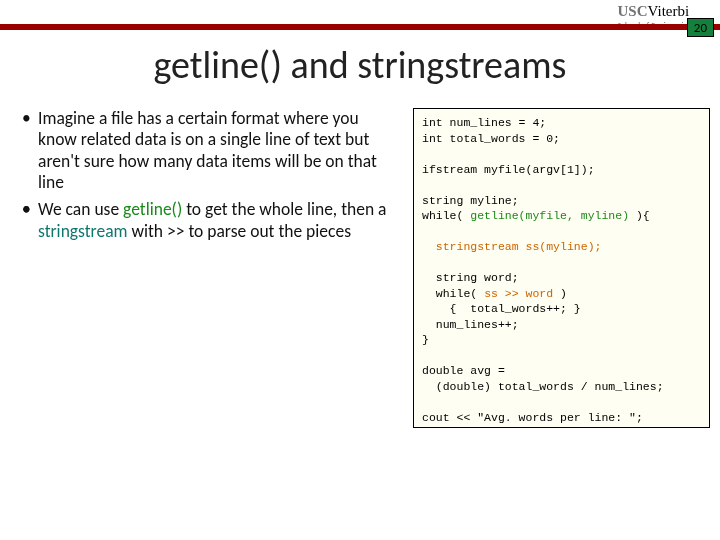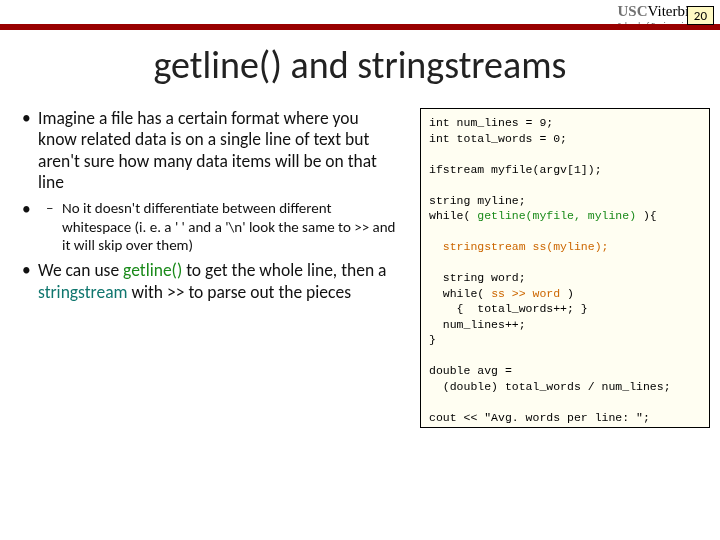--- a/index.html
+++ b/index.html
@@ -5,25 +5,25 @@
   * { margin: 0; padding: 0; box-sizing: border-box; }
   body {
     width: 720px; height: 540px;
     font-family: Calibri, Arial, sans-serif;
     background: #fff;
     position: relative;
     overflow: hidden;
   }
   .page-number {
     position: absolute;
-    top: 6px; right: 6px;
+    top: 18px; right: 6px;
     border: 1px solid #000;
     padding: 1px 6px;
     font-size: 13px;
-    background: #fef9c3;
+    background: #15803d;
     z-index: 10;
   }
   .header-bar {
     position: absolute;
     top: 24px; left: 0;
     width: 100%; height: 6px;
     background: #990000;
   }
   .logo {
     position: absolute;
@@ -42,21 +42,21 @@
     font-size: 38px;
     font-weight: 300;
     color: #222;
   }
   .content {
     position: absolute;
     top: 108px;
     left: 22px;
     right: 10px;
     display: flex;
-    gap: 20px;
+    gap: 13px;
   }
   .left-col {
     flex: 0 0 378px;
     font-size: 17.5px;
     color: #111;
     line-height: 1.22;
   }
   .left-col ul { list-style: none; }
   .left-col > ul > li { position: relative; padding-left: 16px; margin-bottom: 6px; }
   .left-col > ul > li::before {
@@ -107,32 +107,29 @@
 
 <div class="header-bar"></div>
 
 <div class="title">getline() and stringstreams</div>
 
 <div class="content">
   <div class="left-col">
     <ul>
       <li>Imagine a file has a certain format where you know related data is on a single line of text but aren't sure how many data items will be on that line</li>
       <li>
-        <ul>
-          <li>No it doesn't differentiate between different whitespace (i. e. a ' ' and a '\n' look the same to &gt;&gt; and it will skip over them)</li>
-        </ul>
       </li>
       <li>
         <span>We can use </span><span class="kw-getline">getline()</span><span> to get the whole line, then a </span><span class="kw-ss">stringstream</span><span> with &gt;&gt; to parse out the pieces</span>
       </li>
     </ul>
   </div>
 
   <div class="right-col">
-    <div class="code-box"><span>int num_lines = 9;</span>
+    <div class="code-box"><span>int num_lines = 4;</span>
 <span>int total_words = 0;</span>
 <span></span>
 <span>ifstream myfile(argv[1]);</span>
 <span></span>
 <span>string myline;</span>
 <span>while( </span><span class="c-green">getline(myfile, myline)</span><span> ){</span>
 <span></span>
 <span class="c-orange">  stringstream ss(myline);</span>
 <span></span>
 <span>  string word;</span>

